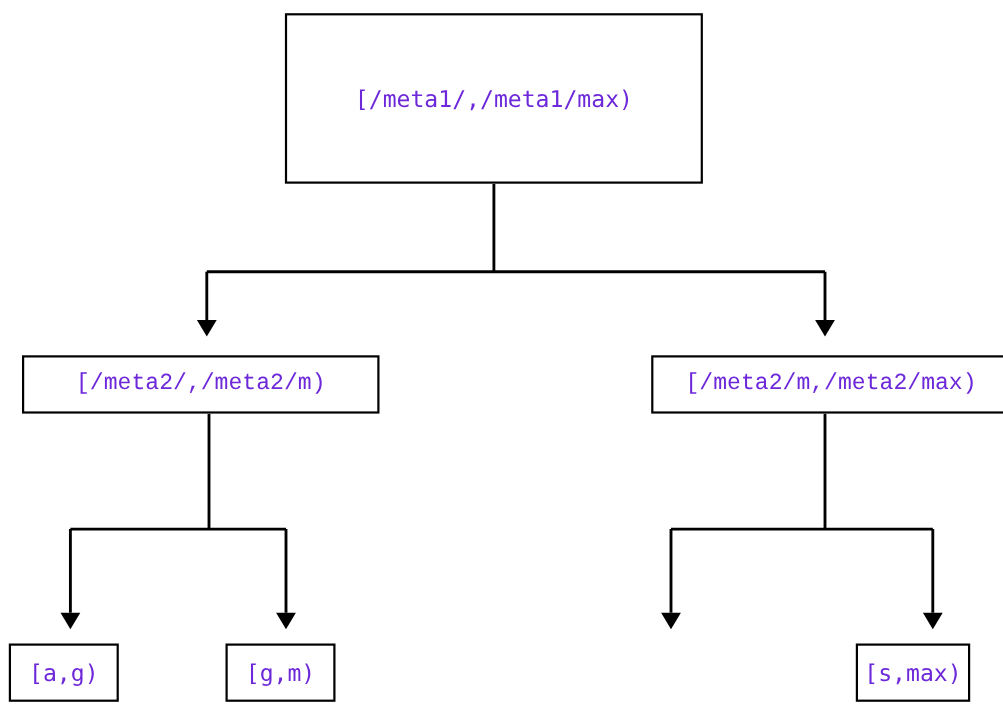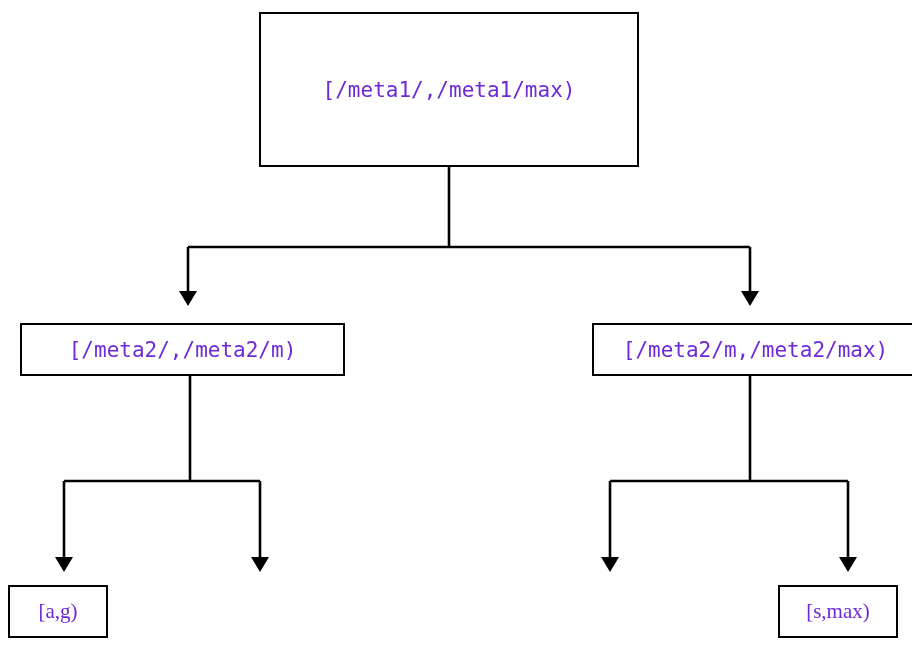--- a/index.html
+++ b/index.html
@@ -47,39 +47,39 @@
     left: 259px;
     top: 12px;
     width: 380px;
     height: 155px;
   }
   .node-root .node-label { font-size: 21px; }
   .node-mid {
     top: 323px;
     height: 53px;
   }
-  .node-mid .node-label { font-size: 21px; }
+  .node-mid .node-label { font-size: 21px; font-family: Liberation Mono, monospace; }
   .node-mid-left {
     left: 20px;
     width: 325px;
   }
   .node-mid-right {
     left: 580px;
     width: 327px;
     margin-left: 12px;
   }
   .node-leaf {
     top: 585px;
     height: 53px;
   }
-  .node-leaf .node-label { font-size: 21px; font-family: Liberation Serif, serif; }
+  .node-leaf .node-label { font-size: 21px; }
   .leaf-1 { left: 8px;   width: 100px; }
   .leaf-2 { left: 205px; width: 100px; }
   .leaf-3 { left: 555px; width: 100px; }
-  .leaf-4 { left: 778px; width: 120px; }
+  .leaf-4 { left: 778px; width: 104px; }
 </style>
 </head>
 <body>
 
 <div id="canvas">
 
   <svg id="edge-layer" width="912" height="652" viewBox="0 0 912 652" xmlns="http://www.w3.org/2000/svg">
 
     <g>
       <path d="M 449 167 L 449 247" stroke="#000000" stroke-width="2.6" fill="none"></path>
@@ -118,19 +118,22 @@
   </div>
 
   <div class="node node-mid node-mid-right">
     <span class="node-label">[/meta2/m,/meta2/max)</span>
   </div>
 
   <div class="node node-leaf leaf-1">
     <span class="node-label">[a,g)</span>
   </div>
 
+  <div class="node node-leaf leaf-2">
+    <span class="node-label">[g,m)</span>
+  </div>
 
 
   <div class="node node-leaf leaf-4">
     <span class="node-label">[s,max)</span>
   </div>
 
 </div>
 
 </body></html>

